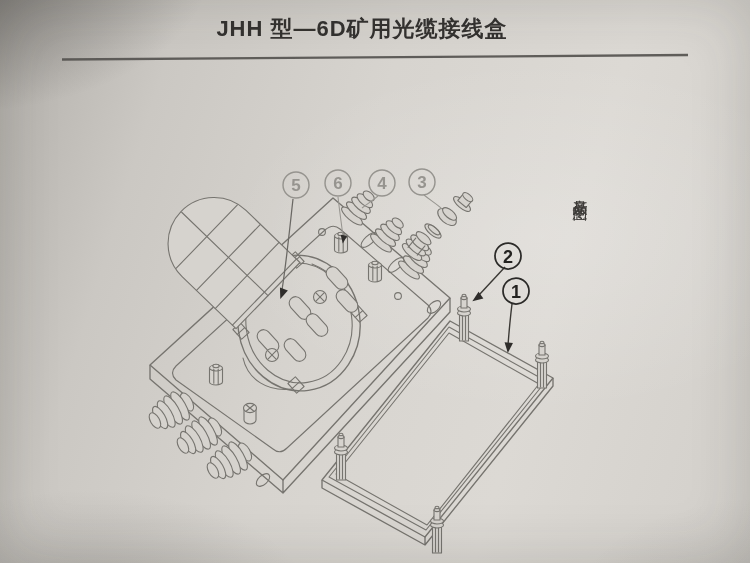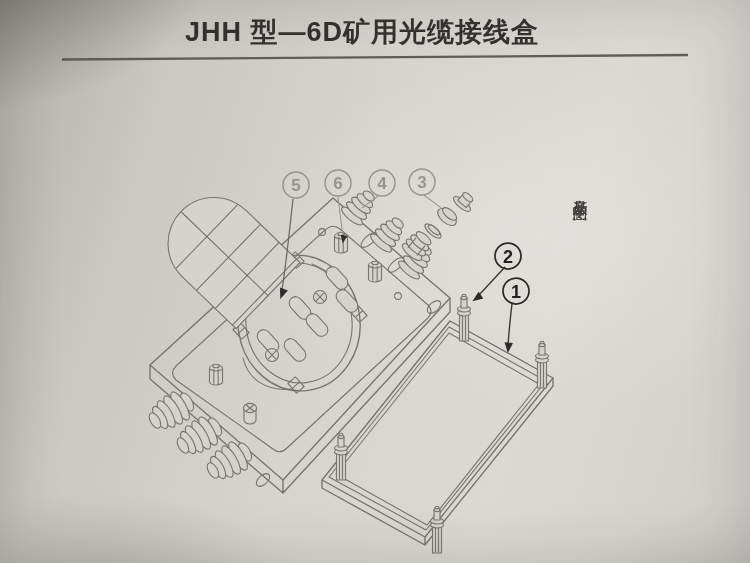--- a/index.html
+++ b/index.html
@@ -12,21 +12,21 @@
     font-family:"Liberation Sans","DejaVu Sans",sans-serif;
     background:
       radial-gradient(60% 45% at 72% 42%, rgba(255,255,255,0.20), rgba(255,255,255,0) 70%),
       radial-gradient(55% 42% at -6% -6%, rgba(28,26,24,0.40), rgba(28,26,24,0) 62%),
       radial-gradient(50% 35% at 12% 108%, rgba(50,48,45,0.18), rgba(50,48,45,0) 60%),
       radial-gradient(45% 30% at 104% 106%, rgba(50,48,45,0.10), rgba(50,48,45,0) 60%),
       linear-gradient(107deg,#b2afaa 0%,#cbc8c3 20%,#d7d4cf 45%,#dcd9d4 70%,#d2cfca 100%);
   }
   .title{
     position:absolute;top:14px;left:0;width:724px;text-align:center;
-    font-size:27px;font-weight:700;color:var(--ink);letter-spacing:1px;
+    font-size:22px;font-weight:700;color:var(--ink);letter-spacing:1px;
   }
   .side-label{
     position:absolute;top:187px;left:570px;height:100px;
     writing-mode:vertical-rl;text-orientation:upright;
     font-size:15px;color:#3c3a37;letter-spacing:2px;font-weight:500;
   }
   svg{position:absolute;left:0;top:0;}
   .ln{stroke:var(--line);fill:none;stroke-width:1.1;stroke-linejoin:round;stroke-linecap:round;}
   .ln2{stroke:var(--line);fill:none;stroke-width:1.35;stroke-linejoin:round;}
   .fp{fill:var(--paper);stroke:var(--line);stroke-width:1.1;stroke-linejoin:round;}

